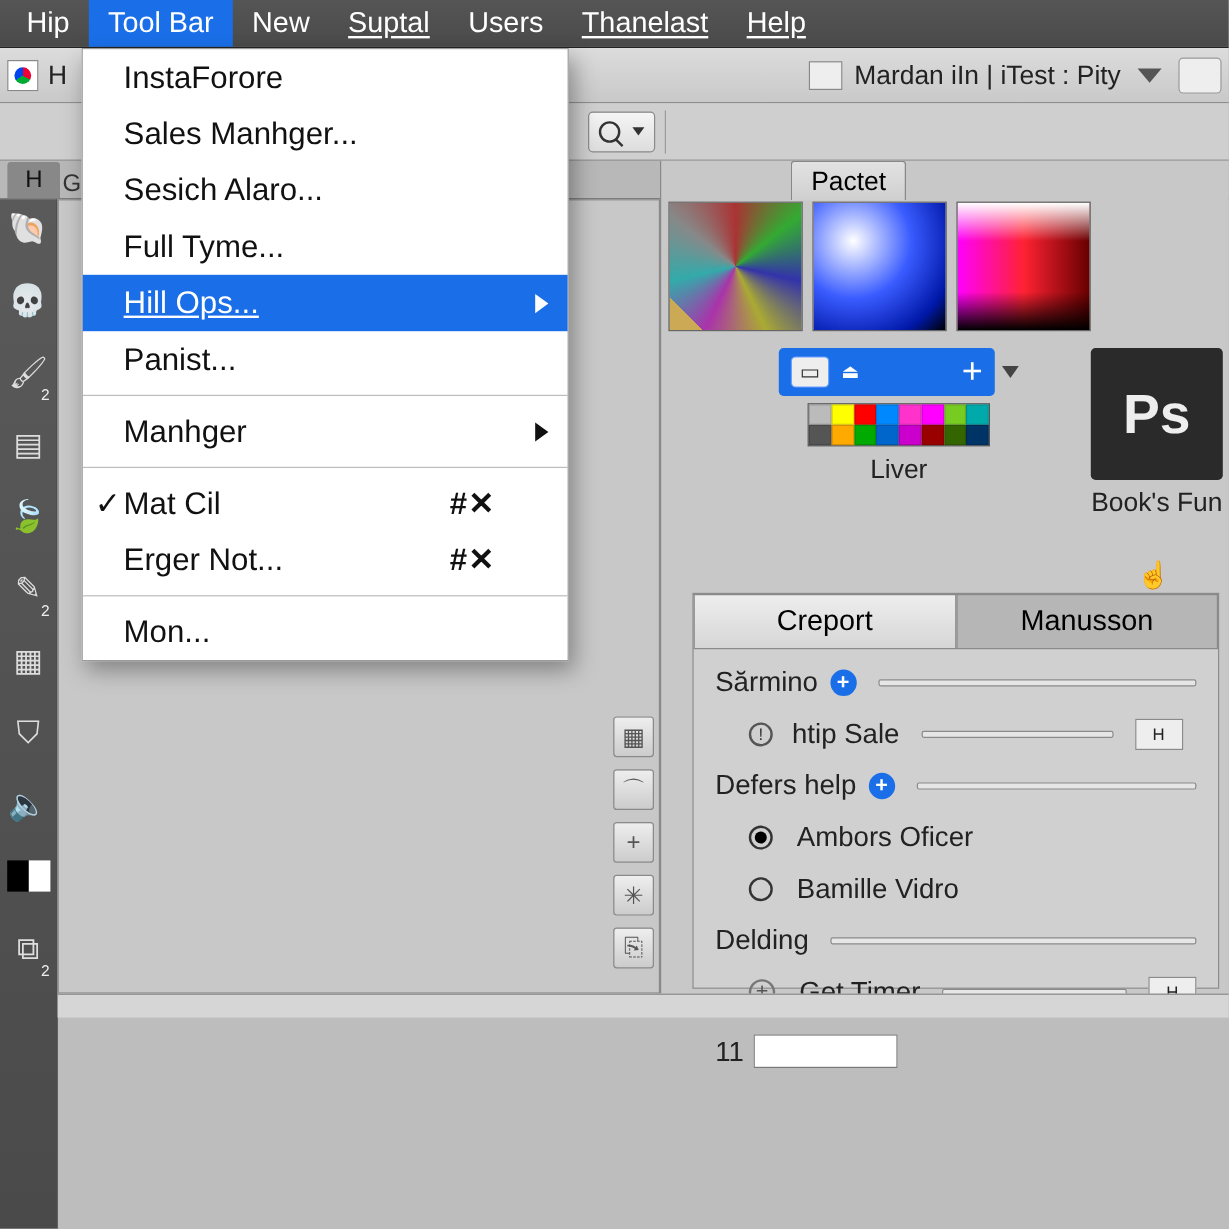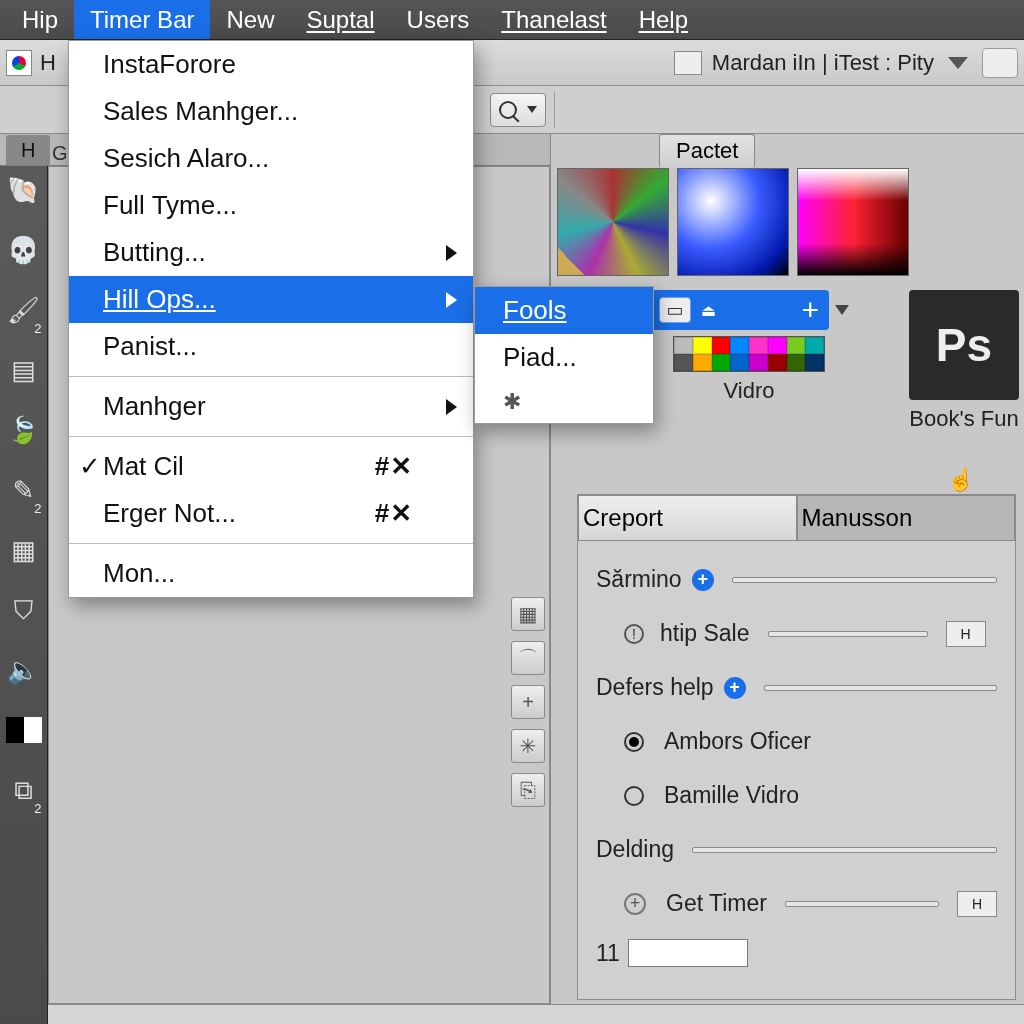--- a/index.html
+++ b/index.html
@@ -1,17 +1,17 @@
 <!DOCTYPE html>
 <html><head>
 <meta charset="utf-8">
 <style>
 * { margin:0; padding:0; box-sizing:border-box; font-family:"Lucida Grande","Segoe UI",Arial,sans-serif; -webkit-font-smoothing:antialiased; user-select:none; }
 html,body{width:1024px;height:1024px;overflow:hidden;background:#bdbdbd;}
-.app{width:1024px;height:1024px;position:relative;}
+.app{width:1024px;height:848px;position:relative;}
 
 
 .menubar{height:40px;background:linear-gradient(#555,#4a4a4a);display:flex;align-items:center;padding:0 6px;color:#fff;font-size:24px;border-bottom:1px solid #222;}
 .menubar .mi{padding:0 16px;height:100%;display:flex;align-items:center;cursor:default;}
 .menubar .mi.u{text-decoration:underline;text-underline-offset:3px;}
 .menubar .mi.active{background:#1a6fe8;}
 
 
 .appbar{height:46px;background:linear-gradient(#dcdcdc,#c9c9c9);display:flex;align-items:center;border-bottom:1px solid #8f8f8f;font-size:22px;color:#222;padding-left:6px;}
 .appbar .doc-icon{width:26px;height:26px;background:#fff;border:1px solid #888;margin-right:8px;display:flex;align-items:center;justify-content:center;}
@@ -72,25 +72,25 @@
 .brush-head-drop{width:0;height:0;border-left:7px solid transparent;border-right:7px solid transparent;border-top:10px solid #444;align-self:center;margin-left:6px;}
 .mini-swatch{width:152px;height:36px;display:grid;grid-template-columns:repeat(8,1fr);grid-template-rows:repeat(2,1fr);border:1px solid #555;}
 .mini-swatch div{border:1px solid rgba(0,0,0,.15);}
 .brush-label{font-size:22px;color:#222;}
 .ps-box{width:110px;height:110px;background:#2a2a2a;display:flex;align-items:center;justify-content:center;color:#eee;font-family:Arial,sans-serif;font-size:46px;font-weight:bold;border-radius:4px;}
 
 
 .props{position:absolute;top:360px;left:26px;right:8px;bottom:4px;background:#d0d0d0;border:1px solid #8c8c8c;padding:0;}
 .props .hand{position:absolute;top:-28px;right:40px;font-size:22px;color:#333;}
 .ptabs{display:flex;border-bottom:1px solid #8a8a8a;}
-.ptabs .pt{flex:1;padding:8px 4px;font-size:24px;border:1px solid #8a8a8a;border-bottom:none;}
+.ptabs .pt{flex:1;text-align:center;padding:8px 4px;font-size:24px;border:1px solid #8a8a8a;border-bottom:none;}
 .ptabs .pt.active{background:linear-gradient(#eee,#d6d6d6);}
 .ptabs .pt.inactive{background:#b6b6b6;}
 .pbody{padding:14px 18px;font-size:23px;color:#222;display:flex;flex-direction:column;gap:16px;}
-.prow{display:flex;align-items:center;gap:10px;margin-top:11px;}
+.prow{display:flex;align-items:center;gap:10px;}
 .prow .lab{min-width:0;}
 .plus-badge{width:22px;height:22px;border-radius:50%;background:#1a6fe8;color:#fff;display:inline-flex;align-items:center;justify-content:center;font-size:18px;font-weight:bold;}
 .info-badge{width:20px;height:20px;border-radius:50%;border:2px solid #555;display:inline-flex;align-items:center;justify-content:center;font-size:14px;color:#333;margin-right:6px;}
 .slider{flex:1;height:6px;background:#e6e6e6;border:1px solid #8a8a8a;border-radius:2px;position:relative;margin-left:8px;}
 .numbox{width:40px;height:26px;border:1px solid #8a8a8a;background:#eee;font-size:14px;display:flex;align-items:center;justify-content:center;margin-left:8px;}
 .indent{padding-left:28px;}
 .radio{width:20px;height:20px;border:2px solid #333;border-radius:50%;display:inline-flex;align-items:center;justify-content:center;margin-right:10px;}
 .radio.on::after{content:"";width:10px;height:10px;background:#000;border-radius:50%;}
 .plusg{width:22px;height:22px;border-radius:50%;border:2px solid #777;display:inline-flex;align-items:center;justify-content:center;color:#555;font-size:18px;margin-right:10px;}
 .bottom-field{display:flex;align-items:center;gap:8px;margin-top:6px;}
@@ -111,21 +111,21 @@
 
 
 .gr-label{position:absolute;left:52px;top:142px;font-size:20px;color:#333;}
 </style>
 </head>
 <body>
 <div class="app">
 
 <div class="menubar">
   <div class="mi">Hip</div>
-  <div class="mi active">Timer Bar</div>
+  <div class="mi active">Tool Bar</div>
   <div class="mi">New</div>
   <div class="mi u">Suptal</div>
   <div class="mi">Users</div>
   <div class="mi u">Thanelast</div>
   <div class="mi u">Help</div>
 </div>
 
 <div class="appbar">
   <div class="doc-icon"></div>
   <span>H</span>
@@ -208,21 +208,21 @@
             <div style="background: rgb(0, 170, 170);"></div>
             <div style="background: rgb(85, 85, 85);"></div>
             <div style="background: rgb(255, 170, 0);"></div>
             <div style="background: rgb(0, 170, 0);"></div>
             <div style="background: rgb(0, 102, 204);"></div>
             <div style="background: rgb(204, 0, 204);"></div>
             <div style="background: rgb(153, 0, 0);"></div>
             <div style="background: rgb(51, 102, 0);"></div>
             <div style="background: rgb(0, 51, 102);"></div>
           </div>
-      <div class="brush-label">Vidro</div>
+      <div class="brush-label">Liver</div>
     </div>
     <div class="brush-col">
       <div class="ps-box">Ps</div>
       <div class="brush-label">Book's Fun</div>
     </div>
   </div>
 
   <div class="props">
     <div class="hand">☝</div>
     <div class="ptabs">
@@ -272,31 +272,25 @@
   </div>
 </div>
 
 <div class="status"></div>
 
 <div class="menu menu1" id="menu1">
       <div class="mrow">InstaForore</div>
       <div class="mrow">Sales Manhger...</div>
       <div class="mrow">Sesich Alaro...</div>
       <div class="mrow">Full Tyme...</div>
-      <div class="mrow sub">Butting...</div>
       <div class="mrow hl sub">Hill Ops...</div>
       <div class="mrow">Panist...</div>
       <div class="sep"></div>
       <div class="mrow sub">Manhger</div>
       <div class="sep"></div>
       <div class="mrow chk">Mat Cil<span class="sc">#✕</span></div>
       <div class="mrow">Erger Not...<span class="sc">#✕</span></div>
       <div class="sep"></div>
       <div class="mrow">Mon...</div>
     </div>
 
-<div class="menu menu2" id="menu2">
-      <div class="mrow hl">Fools</div>
-      <div class="mrow">Piad...</div>
-      <div class="mrow star">✱</div>
-    </div>
 
 </div>
 
 </body></html>

